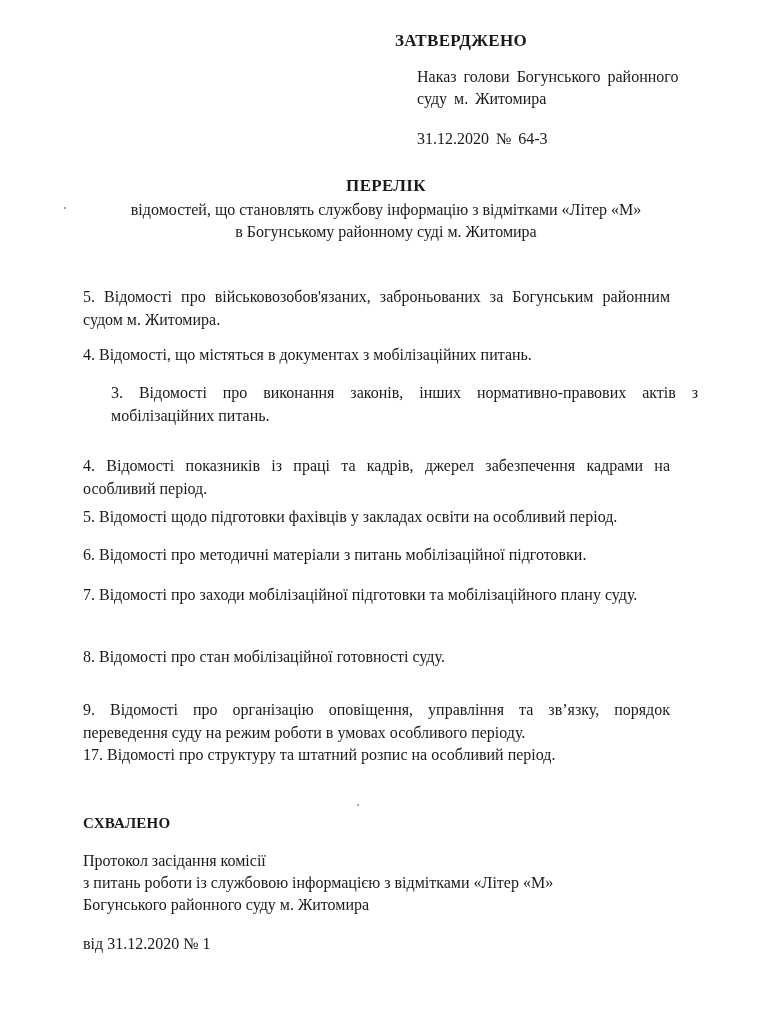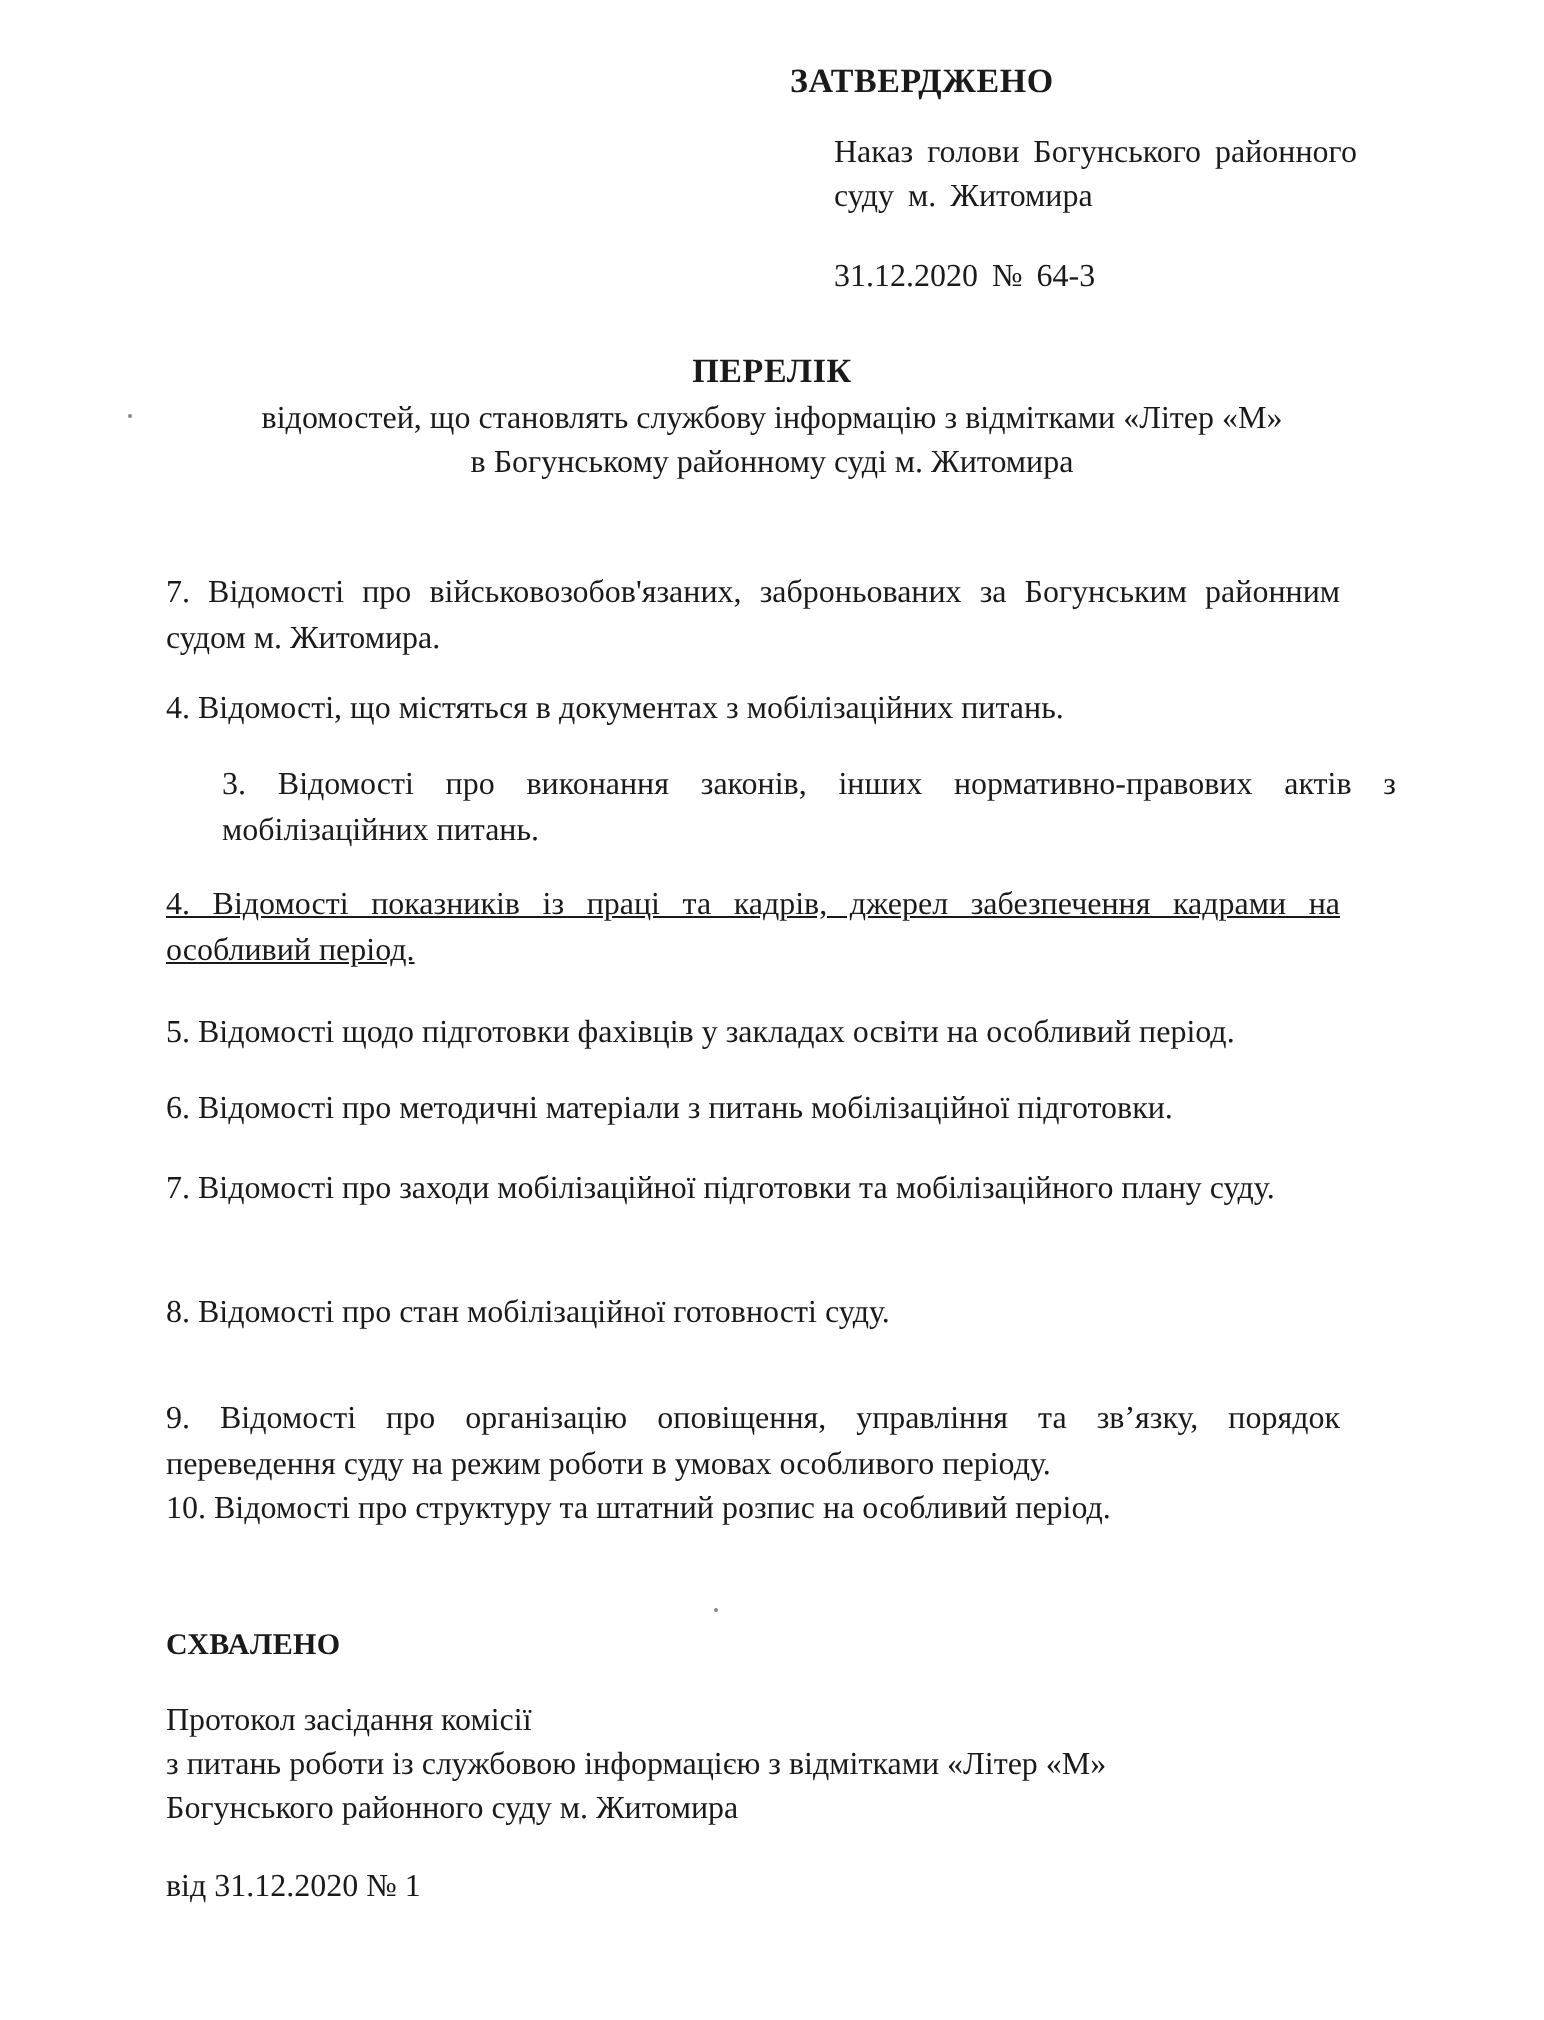--- a/index.html
+++ b/index.html
@@ -69,30 +69,30 @@
 <div class="abs approve-line" style="top:66px;">Наказ голови Богунського районного</div>
 <div class="abs approve-line" style="top:88px;">суду м. Житомира</div>
 <div class="abs approve-line" style="top:128px;">31.12.2020 № 64-3</div>
 
 <div class="abs center-block bold title">ПЕРЕЛІК</div>
 <div class="abs center-block subtitle" style="top:199px;">відомостей, що становлять службову інформацію з відмітками «Літер «М»</div>
 <div class="abs center-block subtitle" style="top:221px;">в Богунському районному суді м. Житомира</div>
 
 <div class="abs speck" style="left:64px; top:207px;"></div>
 
-<div class="abs item" style="top:285px;">7. Відомості про військовозобов'язаних, заброньованих за Богунським районним судом м. Житомира.</div>
+<div class="abs item" style="top:285px;">5. Відомості про військовозобов'язаних, заброньованих за Богунським районним судом м. Житомира.</div>
 <div class="abs item" style="top:343px;">4. Відомості, що містяться в документах з мобілізаційних питань.</div>
 <div class="abs item" style="top:381px;margin-left:28px;">3. Відомості про виконання законів, інших нормативно-правових актів з мобілізаційних питань.</div>
-<div class="abs item" style="top:441px;text-decoration:underline;">4. Відомості показників із праці та кадрів, джерел забезпечення кадрами на особливий період.</div>
+<div class="abs item" style="top:454px;">4. Відомості показників із праці та кадрів, джерел забезпечення кадрами на особливий період.</div>
 <div class="abs item" style="top:505px;">5. Відомості щодо підготовки фахівців у закладах освіти на особливий період.</div>
 <div class="abs item" style="top:543px;">6. Відомості про методичні матеріали з питань мобілізаційної підготовки.</div>
 <div class="abs item" style="top:583px;">7. Відомості про заходи мобілізаційної підготовки та мобілізаційного плану суду.</div>
 <div class="abs item" style="top:645px;">8. Відомості про стан мобілізаційної готовності суду.</div>
 <div class="abs item" style="top:698px;">9. Відомості про організацію оповіщення, управління та зв’язку, порядок переведення суду на режим роботи в умовах особливого періоду.</div>
-<div class="abs item" style="top:743px;">10. Відомості про структуру та штатний розпис на особливий період.</div>
+<div class="abs item" style="top:743px;">17. Відомості про структуру та штатний розпис на особливий період.</div>
 
 <div class="abs speck" style="left:357px; top:804px;"></div>
 
 <div class="abs bold approved-title">СХВАЛЕНО</div>
 <div class="abs approved-line" style="top:850px;text-align:center;">Протокол засідання комісії</div>
 <div class="abs approved-line" style="top:872px;">з питань роботи із службовою інформацією з відмітками «Літер «М»</div>
 <div class="abs approved-line" style="top:894px;">Богунського районного суду м. Житомира</div>
 <div class="abs approved-line" style="top:933px;">від 31.12.2020 № 1</div>
 
 </body></html>

